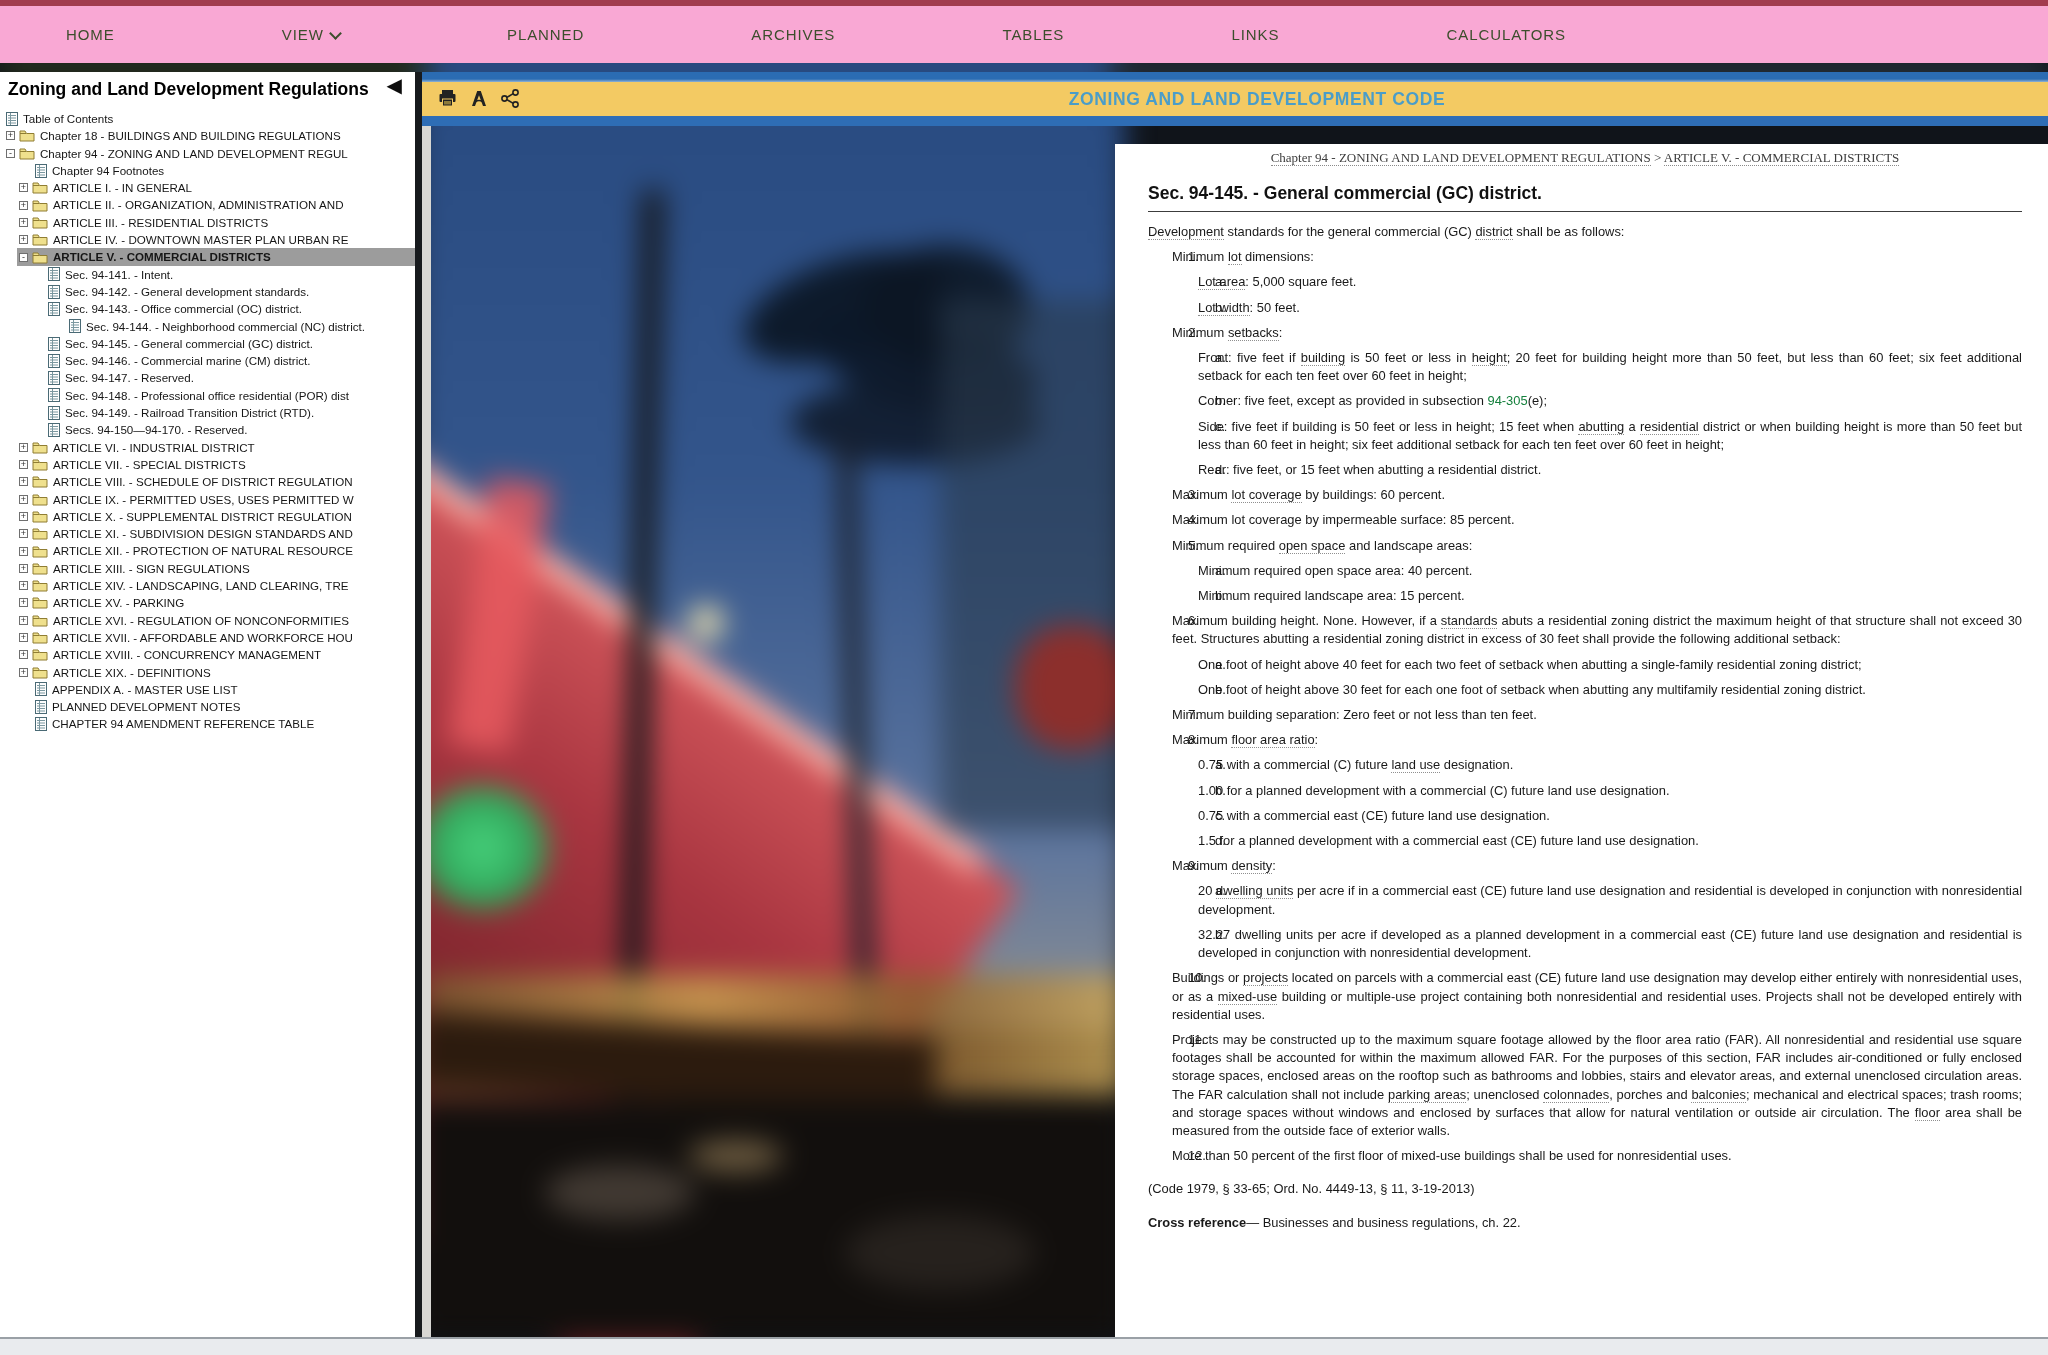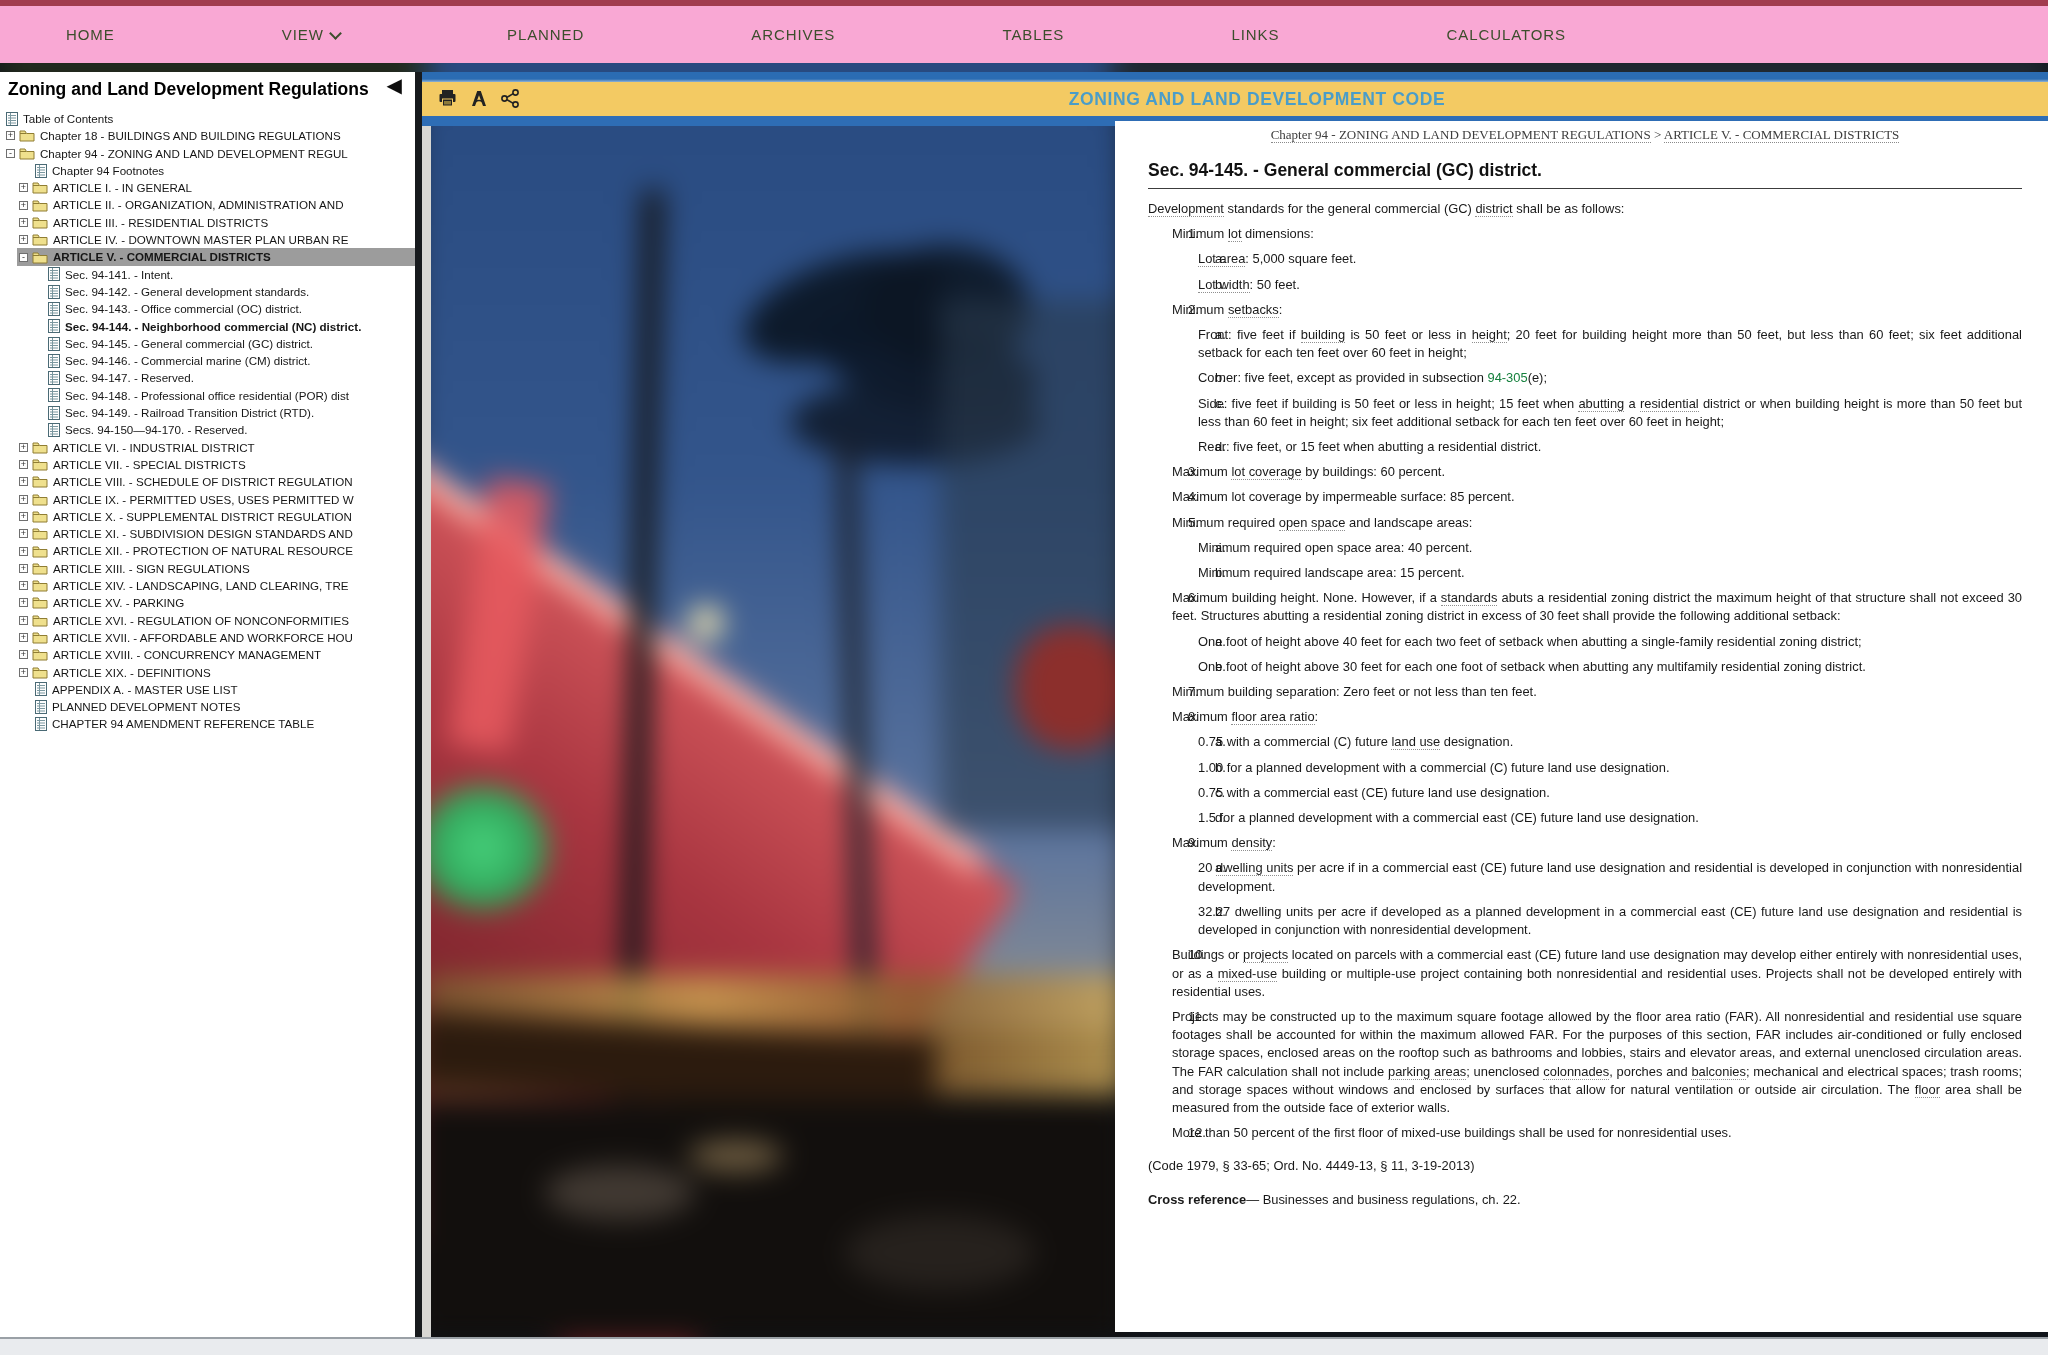--- a/index.html
+++ b/index.html
@@ -64,21 +64,21 @@
   .collapse{position:absolute;right:13px;top:2px;font-size:20px;color:#0c0c0c;cursor:pointer;line-height:22px;}
   .tree{margin-top:7px;font-size:11.6px;color:#161616;}
   .trow{height:17.3px;line-height:17.3px;display:flex;align-items:center;white-space:nowrap;overflow:hidden;cursor:pointer;}
   .trow.sel{background:linear-gradient(to right,transparent 17px,#9c9c9c 17px);font-weight:bold;}
   .exp{display:inline-block;width:9px;height:9px;box-sizing:border-box;border:1px solid #6f6f6f;background:#fdfdfd;
        font-size:9px;line-height:7px;text-align:center;color:#333;margin-right:4px;flex:none;font-weight:normal;}
   .fol,.doc{margin-right:5px;flex:none;}
   .tlabel{overflow:hidden;}
 
   
-  .content{position:absolute;left:1115px;top:121px;width:933px;height:1211px;background:#ffffff;
+  .content{position:absolute;left:1115px;top:144px;width:933px;height:1211px;background:#ffffff;
            box-sizing:border-box;padding:0 26px 0 33px;font-size:12.9px;color:#191919;z-index:5;overflow:hidden;}
   .breadcrumb{text-align:center;font-family:"Liberation Serif",serif;font-size:13px;color:#3c3c3c;margin-top:6px;}
   .breadcrumb .bclink{color:#3c3c3c;border-bottom:1px dotted #8a8a8a;cursor:pointer;}
   .heading{font-size:17.5px;font-weight:bold;margin-top:17px;padding-bottom:7px;border-bottom:1px solid #3c3c3c;color:#111;}
   .intro{margin-top:11px;line-height:18.2px;}
   .term{border-bottom:1px dotted #8f8f8f;}
   .link{color:#15803d;cursor:pointer;}
   .olist{margin-top:2px;}
   .item{position:relative;margin-top:7px;line-height:18.2px;}
   .item .marker{position:absolute;top:0;}
@@ -272,21 +272,21 @@
           <svg class="doc" width="12" height="14" viewBox="0 0 12 14">
             <rect x="0.5" y="0.5" width="11" height="13" fill="#fdfdfd" stroke="#4a6a75"></rect>
             <line x1="2" y1="3.5" x2="10" y2="3.5" stroke="#7b98a0"></line>
             <line x1="2" y1="6" x2="10" y2="6" stroke="#7b98a0"></line>
             <line x1="2" y1="8.5" x2="10" y2="8.5" stroke="#7b98a0"></line>
             <line x1="2" y1="11" x2="10" y2="11" stroke="#7b98a0"></line>
             <line x1="4.5" y1="1" x2="4.5" y2="13" stroke="#7b98a0"></line>
           </svg>
           <span class="tlabel">Sec. 94-143. - Office commercial (OC) district.</span>
         </div>
-        <div class="trow" style="padding-left: 48px; font-weight: bold;">
+        <div class="trow" style="padding-left: 69px;">
           <svg class="doc" width="12" height="14" viewBox="0 0 12 14">
             <rect x="0.5" y="0.5" width="11" height="13" fill="#fdfdfd" stroke="#4a6a75"></rect>
             <line x1="2" y1="3.5" x2="10" y2="3.5" stroke="#7b98a0"></line>
             <line x1="2" y1="6" x2="10" y2="6" stroke="#7b98a0"></line>
             <line x1="2" y1="8.5" x2="10" y2="8.5" stroke="#7b98a0"></line>
             <line x1="2" y1="11" x2="10" y2="11" stroke="#7b98a0"></line>
             <line x1="4.5" y1="1" x2="4.5" y2="13" stroke="#7b98a0"></line>
           </svg>
           <span class="tlabel">Sec. 94-144. - Neighborhood commercial (NC) district.</span>
         </div>

